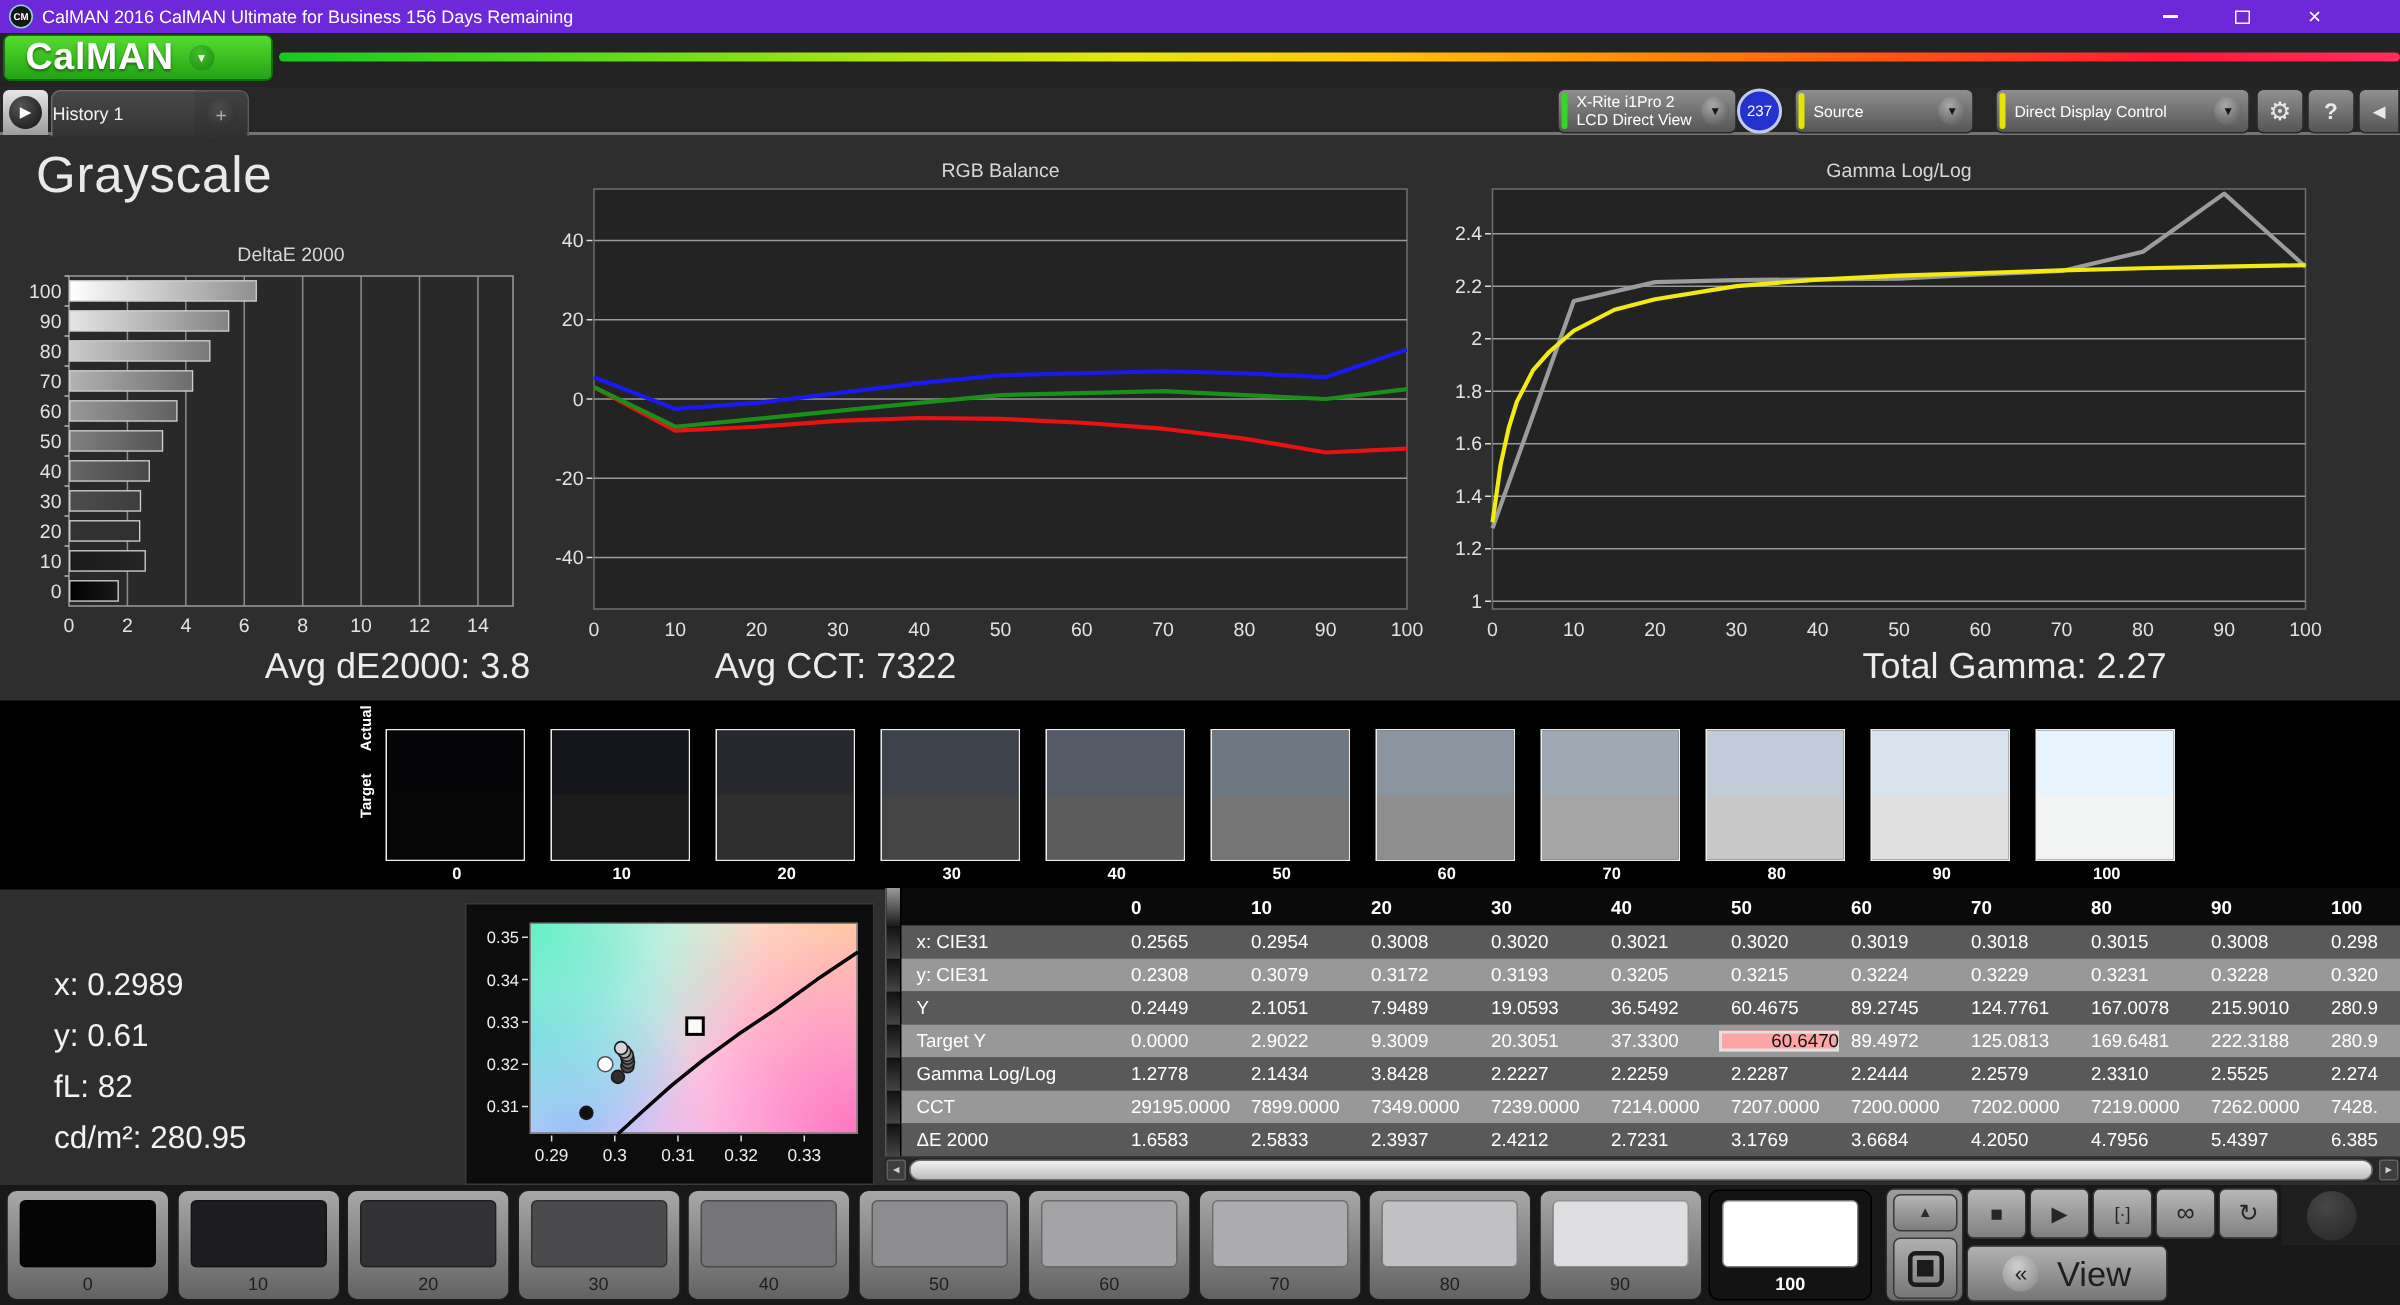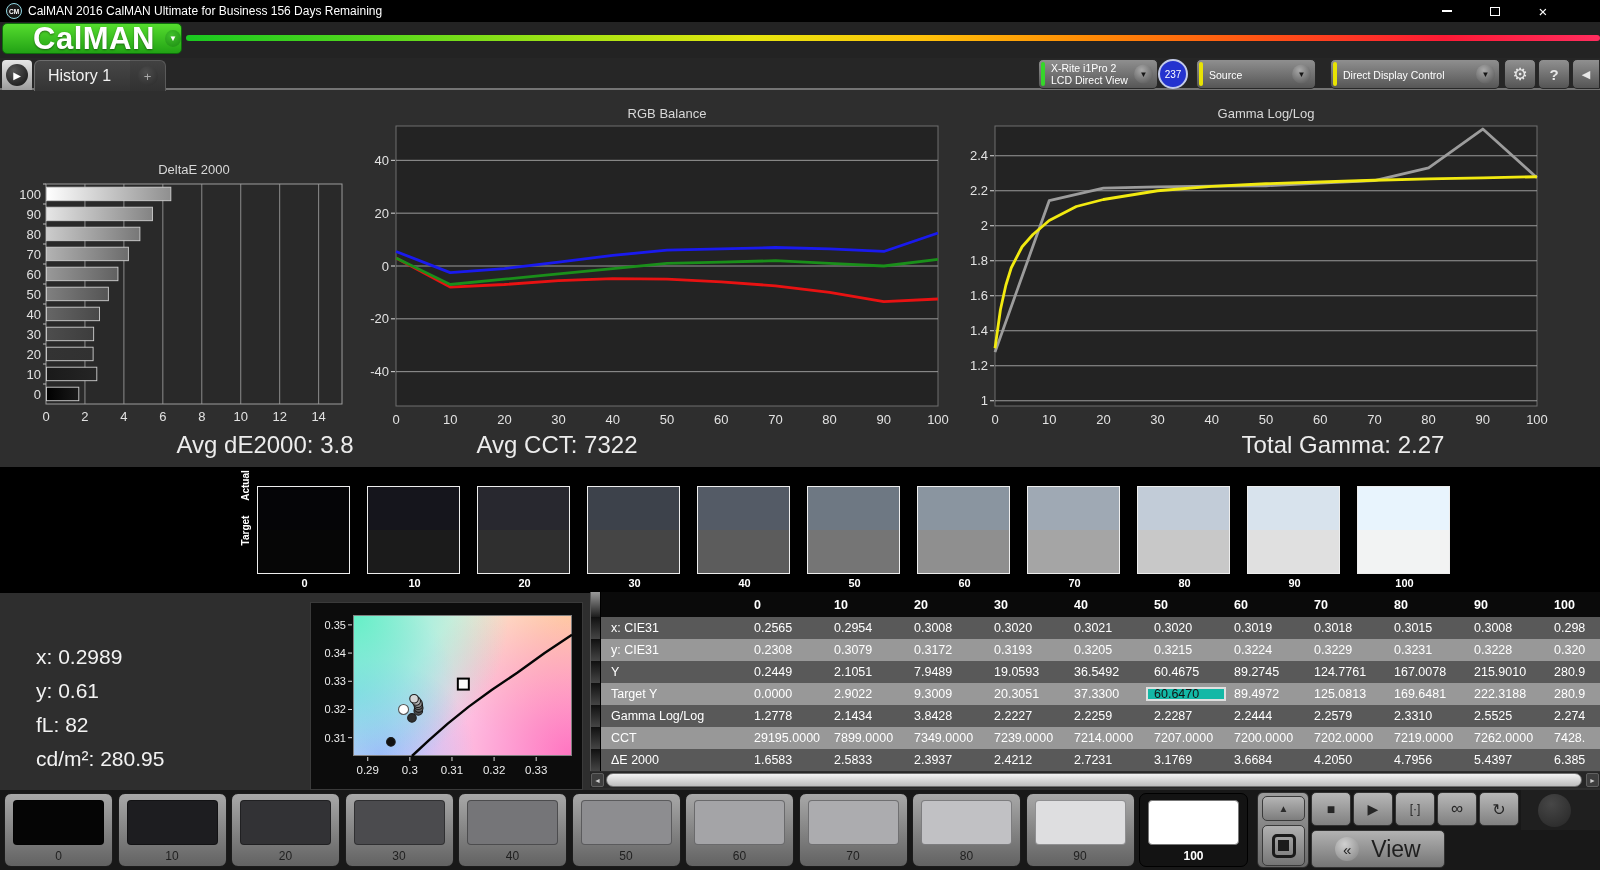--- a/index.html
+++ b/index.html
@@ -2,53 +2,53 @@
 <html><head>
 <meta charset="utf-8">
 <style>
   * { margin:0; padding:0; box-sizing:border-box; }
   html,body { background:#111; }
   #app { position:relative; width:1600px; height:870px; overflow:hidden;
          background:#2e2e2e; font-family:"Liberation Sans", sans-serif; }
   svg { font-family:"Liberation Sans", sans-serif; }
 
   
-  #titlebar { position:absolute; left:0; top:0; width:1600px; height:38px; background:#000000; }
+  #titlebar { position:absolute; left:0; top:0; width:1600px; height:38px; background:#6d28d9; }
   #cm-badge { position:absolute; left:6px; top:3px; width:16px; height:16px; border-radius:50%;
               background:#161616; border:1px solid #8fd6e2; color:#fff; font-size:6.5px; font-weight:bold;
               display:flex; align-items:center; justify-content:center; }
   #win-title { position:absolute; left:28px; top:4px; color:#fff; font-size:12px; white-space:nowrap; }
   .wbtn { position:absolute; top:0; width:46px; height:22px; display:flex; align-items:center; justify-content:center; color:#fff; }
   #btn-min span { display:block; width:10px; border-bottom:2px solid #fff; }
   #btn-max span { display:block; width:10px; height:9px; border:1.5px solid #fff; }
   #btn-close { font-size:15px; }
 
   
   #logo-row { position:absolute; left:0; top:22px; width:1600px; height:36px; background:#232323; }
   #logo-btn { position:absolute; left:2px; top:1px; width:180px; height:31px; border-radius:5px;
               background:linear-gradient(#55dc2e,#22a215); border:1px solid #0d6e0a;
               display:flex; align-items:center; }
-  #logo-text { color:#fff; font-size:31px; font-weight:bold; margin-left:30px; letter-spacing:.5px;
+  #logo-text { color:#fff; font-size:25px; font-weight:bold; margin-left:14px; letter-spacing:.5px;
                text-shadow:0 1px 2px rgba(0,0,0,.45); }
   #logo-caret { margin-left:10px; width:17px; height:17px; border-radius:50%;
                 background:radial-gradient(circle at 40% 30%, #3ec12a, #1d8a12); color:#fff; font-size:8px;
                 display:flex; align-items:center; justify-content:center; }
   #rainbow { position:absolute; left:186px; top:13px; width:1414px; height:6px; border-radius:3px;
              background:linear-gradient(90deg,#19c820 0%,#58d81d 14%,#a8e414 28%,#e6e60e 40%,#ffc20a 52%,#ff8a05 64%,#ff5314 76%,#fd1a35 89%,#ff2d5e 100%); }
 
   
   #tab-row { position:absolute; left:0; top:58px; width:1600px; height:32px; background:#262626;
              border-bottom:2px solid #747474; }
   #tab-nav-tile { position:absolute; left:2px; top:2px; width:30px; height:30px; border-radius:4px 4px 0 0;
                   background:linear-gradient(#e6e6e6,#9c9c9c); display:flex; align-items:center; justify-content:center; }
   #tab-nav-tile i { width:22px; height:22px; border-radius:50%; background:radial-gradient(circle at 35% 30%,#555,#111);
                     color:#fff; font-size:10px; font-style:normal; display:flex; align-items:center; justify-content:center; }
   #history-tab { position:absolute; left:34px; top:2px; width:108px; height:31px; border-radius:6px 6px 0 0;
                  background:linear-gradient(#474747,#343434); border:1px solid #6d6d6d; border-bottom:none;
-                 color:#f2f2f2; font-size:16px; display:flex; align-items:center; padding-left:13px; }
+                 color:#f2f2f2; font-size:12px; display:flex; align-items:center; }
   #new-tab { position:absolute; left:130px; top:2px; width:36px; height:31px; border-radius:0 6px 0 0;
              background:linear-gradient(#414141,#313131); border:1px solid #5a5a5a; border-bottom:none; border-left:none;
              display:flex; align-items:center; justify-content:center; }
   #new-tab b { width:20px; height:20px; border-radius:50%; background:radial-gradient(circle at 40% 30%,#4c4c4c,#2a2a2a);
                color:#aaa; font-size:13px; font-weight:normal; display:flex; align-items:center; justify-content:center; }
 
   .dd { position:absolute; top:1px; height:30px; border-radius:5px; border:1px solid #282828;
         background:linear-gradient(#8f8f8f,#565656); color:#fff; }
   .dd .cbar { position:absolute; left:2px; top:2px; bottom:2px; width:4px; border-radius:2px; }
   .dd .txt { position:absolute; left:12px; top:50%; transform:translateY(-50%); font-size:10.5px; line-height:12px; white-space:nowrap; }
@@ -94,21 +94,21 @@
   #table-wrap { position:absolute; left:590px; top:592px; width:1010px; height:179px; overflow:hidden;
                 border-left:1px solid #585858; }
   .trow { display:flex; height:22px; align-items:center; }
   .thead { height:25px; background:#0a0a0a; font-weight:bold; }
   .trow.dark { background:#595959; }
   .trow.light { background:#989898; }
   .tgut { flex:0 0 10px; align-self:stretch; background:linear-gradient(#101010,#454545); border-right:1px solid #000; }
   .thead .tgut { background:linear-gradient(#9a9a9a,#1c1c1c); }
   .tlabel { flex:0 0 145px; padding-left:10px; font-size:12.5px; color:#fff; white-space:nowrap; }
   .tcell { flex:0 0 80px; padding-left:8px; font-size:12.5px; color:#fff; white-space:nowrap; overflow:hidden; }
-  .tcell.hl { background:#14b8a6; color:#141414; box-shadow:0 0 0 2px #e0e0e0 inset; }
+  .tcell.hl { background:#fca5a5; color:#141414; box-shadow:0 0 0 2px #e0e0e0 inset;text-align:right; }
   
   #tscroll { position:absolute; left:590px; top:772px; width:1010px; height:16px; background:#262626; }
   .sarrow { position:absolute; top:1px; width:13px; height:14px; background:#3e3e3e; border:1px solid #606060;
             border-radius:2px; color:#cfcfcf; font-size:7px; display:flex; align-items:center; justify-content:center; }
   #sthumb { position:absolute; left:16px; top:1px; width:976px; height:14px; border-radius:7px;
             background:linear-gradient(#f2f2f2,#bdbdbd); border:1px solid #6f6f6f; }
 
   
   #bottom-bar { position:absolute; left:0; top:790px; width:1600px; height:80px; background:#181818; }
   .patch { position:absolute; top:3px; width:109px; height:74px; border-radius:7px;
@@ -200,20 +200,21 @@
         <span style="font-size:17px">⚙</span>
       </div>
     <div class="tbtn" style="left:1538px">
         <span style="font-size:15px;font-weight:bold">?</span>
       </div>
     <div class="tbtn" style="left:1572px;width:28px;border-radius:5px 0 0 5px">
         <span style="font-size:11px">◀</span>
       </div>
   </div>
 
+  <div id="page-title">Grayscale</div>
   <svg id="deltae-svg" class="chart-svg" style="left:12px;top:158px" width="350" height="268">
       <text x="182" y="16" text-anchor="middle" font-size="13" fill="#d8d8d8">DeltaE 2000</text>
       <rect x="34" y="26" width="296" height="220" fill="#292929"></rect>
       <line x1="72.94736842105263" y1="26" x2="72.94736842105263" y2="246" stroke="#8c8c8c" stroke-width="1"></line>
       <line x1="111.89473684210526" y1="26" x2="111.89473684210526" y2="246" stroke="#8c8c8c" stroke-width="1"></line>
       <line x1="150.8421052631579" y1="26" x2="150.8421052631579" y2="246" stroke="#8c8c8c" stroke-width="1"></line>
       <line x1="189.78947368421052" y1="26" x2="189.78947368421052" y2="246" stroke="#8c8c8c" stroke-width="1"></line>
       <line x1="228.73684210526315" y1="26" x2="228.73684210526315" y2="246" stroke="#8c8c8c" stroke-width="1"></line>
       <line x1="267.6842105263158" y1="26" x2="267.6842105263158" y2="246" stroke="#8c8c8c" stroke-width="1"></line>
       <line x1="306.63157894736844" y1="26" x2="306.63157894736844" y2="246" stroke="#8c8c8c" stroke-width="1"></line>

